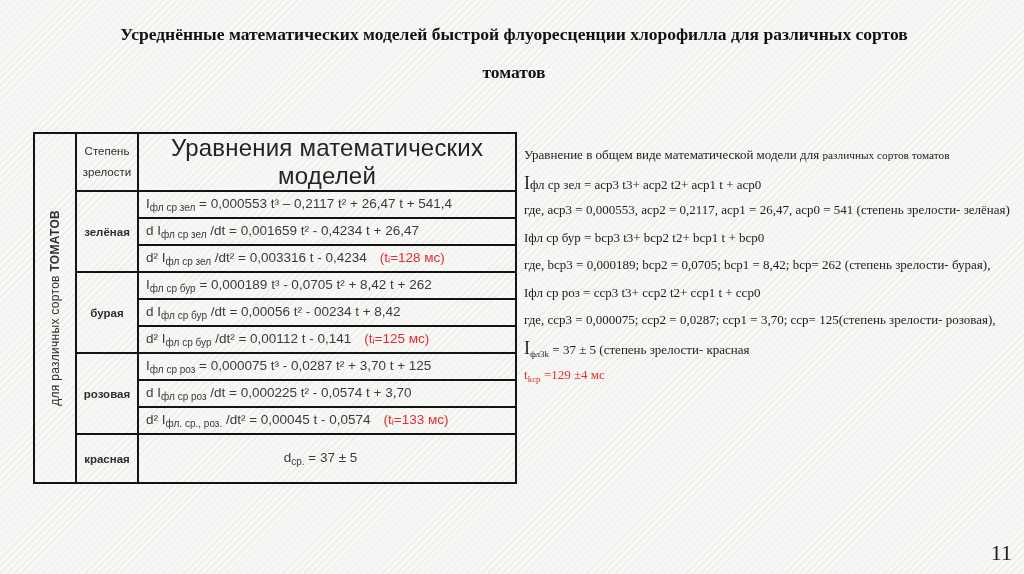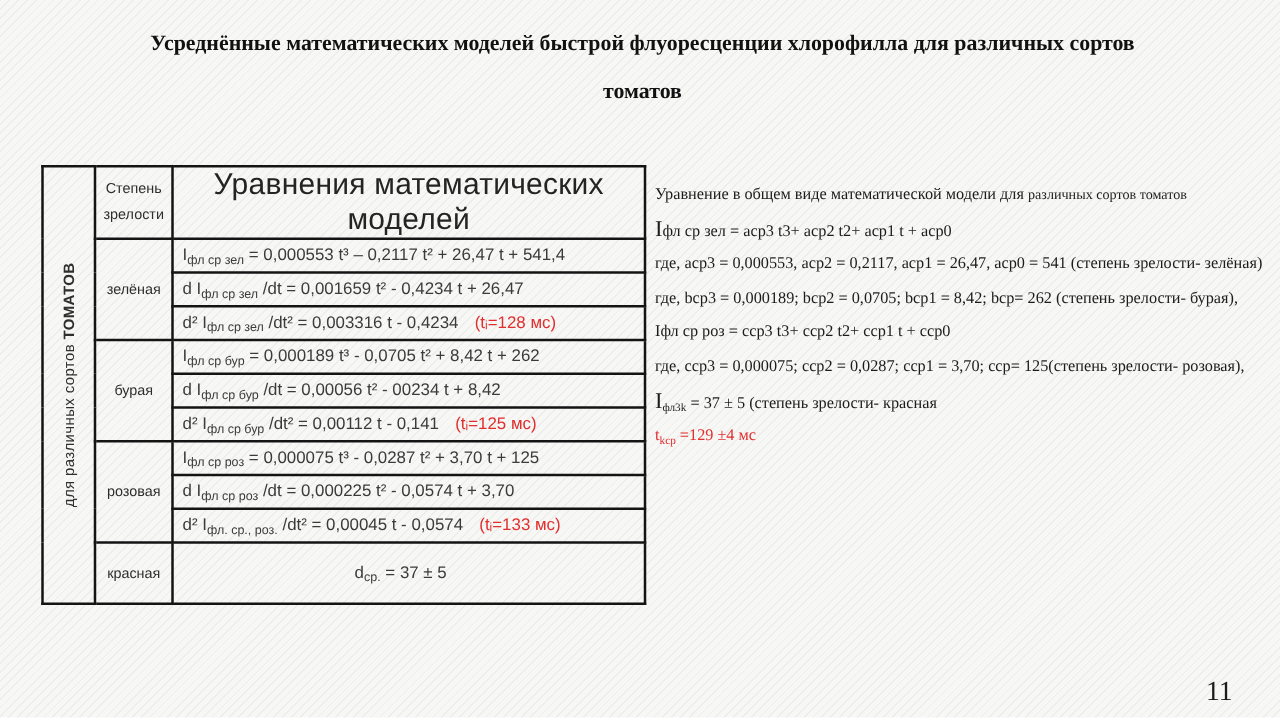--- a/index.html
+++ b/index.html
@@ -45,21 +45,21 @@
     transform:rotate(180deg);
     white-space:nowrap;
     margin:0 auto;
     font-size:12px;
     color:#2e2e2e;
     letter-spacing:0.3px;
   }
   .vlabel b{letter-spacing:0.3px;}
   .hdr2{font-size:11.5px;line-height:1.85;color:#2e2e2e;border-radius:20px;}
   .hdr3{font-size:24px;text-align:center;color:#242424;letter-spacing:0.2px;}
-  .lbl{font-size:11.5px;font-weight:normal;color:#2e2e2e;}
+  .lbl{font-size:11.5px;font-weight:bold;color:#2e2e2e;}
   .eq{
     font-size:13.5px;
     color:#3b3b3b;
     padding:0 0 0 7px !important;
     white-space:nowrap;
   }
   .eq sub{font-size:10px;vertical-align:-3px;letter-spacing:0;text-align:right;}
   .eq .note{color:#e12e2e;margin-left:13px;}
   .eq.center{text-align:center;padding:12px !important;}
   
@@ -68,21 +68,21 @@
     font-family:"Liberation Serif",serif;
     font-size:13px;color:#1c1c1c;
   }
   .rline{white-space:nowrap;height:18px;line-height:18px;margin-bottom:9.5px;}
   .rline .sm{font-size:11.3px;}
   .rline .bigI{font-size:18px;}
   .rline sub{font-size:9px;vertical-align:-3px;}
   .rline.red{color:#e12e2e;}
   
   .pagenum{
-    position:absolute;right:38px;bottom:8px;
+    position:absolute;right:12px;bottom:8px;
     font-family:"Liberation Serif",serif;
     font-size:22px;color:#1b1b1b;
   }
 </style>
 </head>
 <body>
 
 <div class="slide">
 
   <div class="title">
@@ -137,20 +137,21 @@
       <td class="c2 lbl">красная</td>
       <td class="c3 eq center"><span></span><span>d</span><sub>ср.</sub><span> = 37 ± 5</span><span class="note"></span></td>
     </tr>
   </tbody>
     </table>
 
   <div class="rpanel">
     <div class="rline"><span>Уравнение в общем виде математической модели для </span><span class="sm">различных сортов томатов</span></div>
     <div class="rline"><span class="bigI">I</span><span>фл ср зел = аср3 t3+ аср2 t2+ аср1 t + аср0</span></div>
     <div class="rline">где, аср3 = 0,000553, аср2 = 0,2117, аср1 = 26,47, аср0 = 541 (степень зрелости- зелёная)</div>
+    <div class="rline">Iфл ср бур = bср3 t3+ bср2 t2+ bср1 t + bср0</div>
     <div class="rline">где, bср3 = 0,000189; bср2 = 0,0705; bср1 = 8,42; bср= 262 (степень зрелости- бурая),</div>
     <div class="rline">Iфл ср роз  = сср3 t3+ сср2 t2+ сср1 t + сср0</div>
     <div class="rline"> где, сср3 = 0,000075; сср2 = 0,0287; сср1 = 3,70; сср= 125(степень зрелости- розовая),</div>
     <div class="rline"><span class="bigI">I</span><sub>фл3k</sub><span> = 37 ± 5 (степень зрелости- красная</span></div>
     <div class="rline red"><span>t</span><sub>kср</sub><span> =129 ±4 мс</span></div>
   </div>
 
   <div class="pagenum">11</div>
 
 </div>

